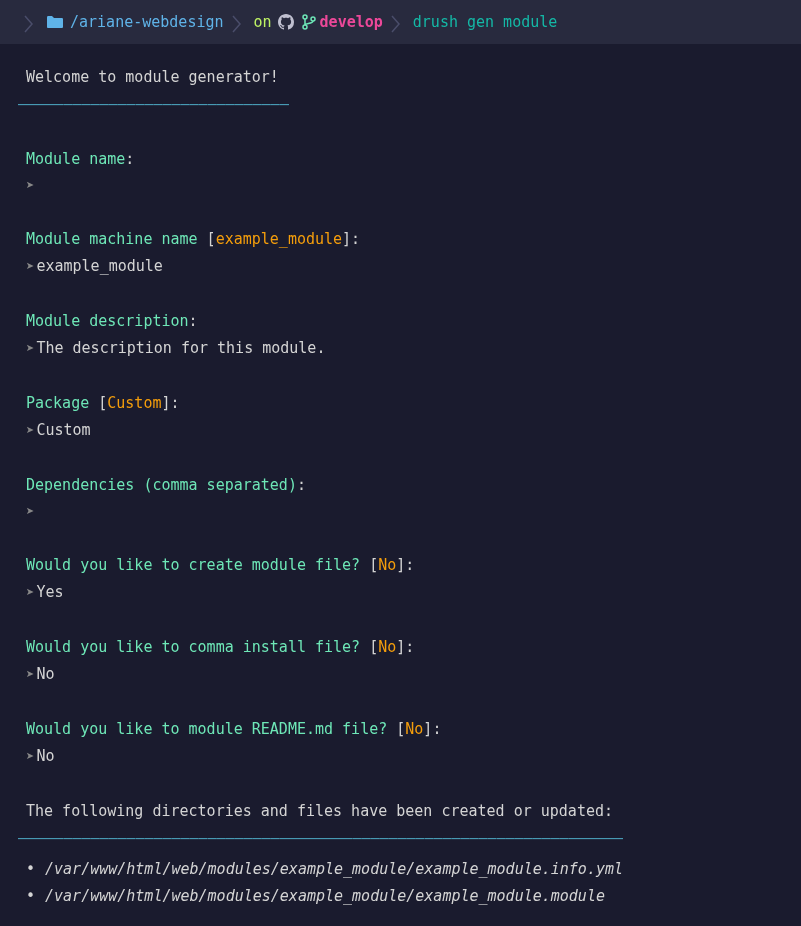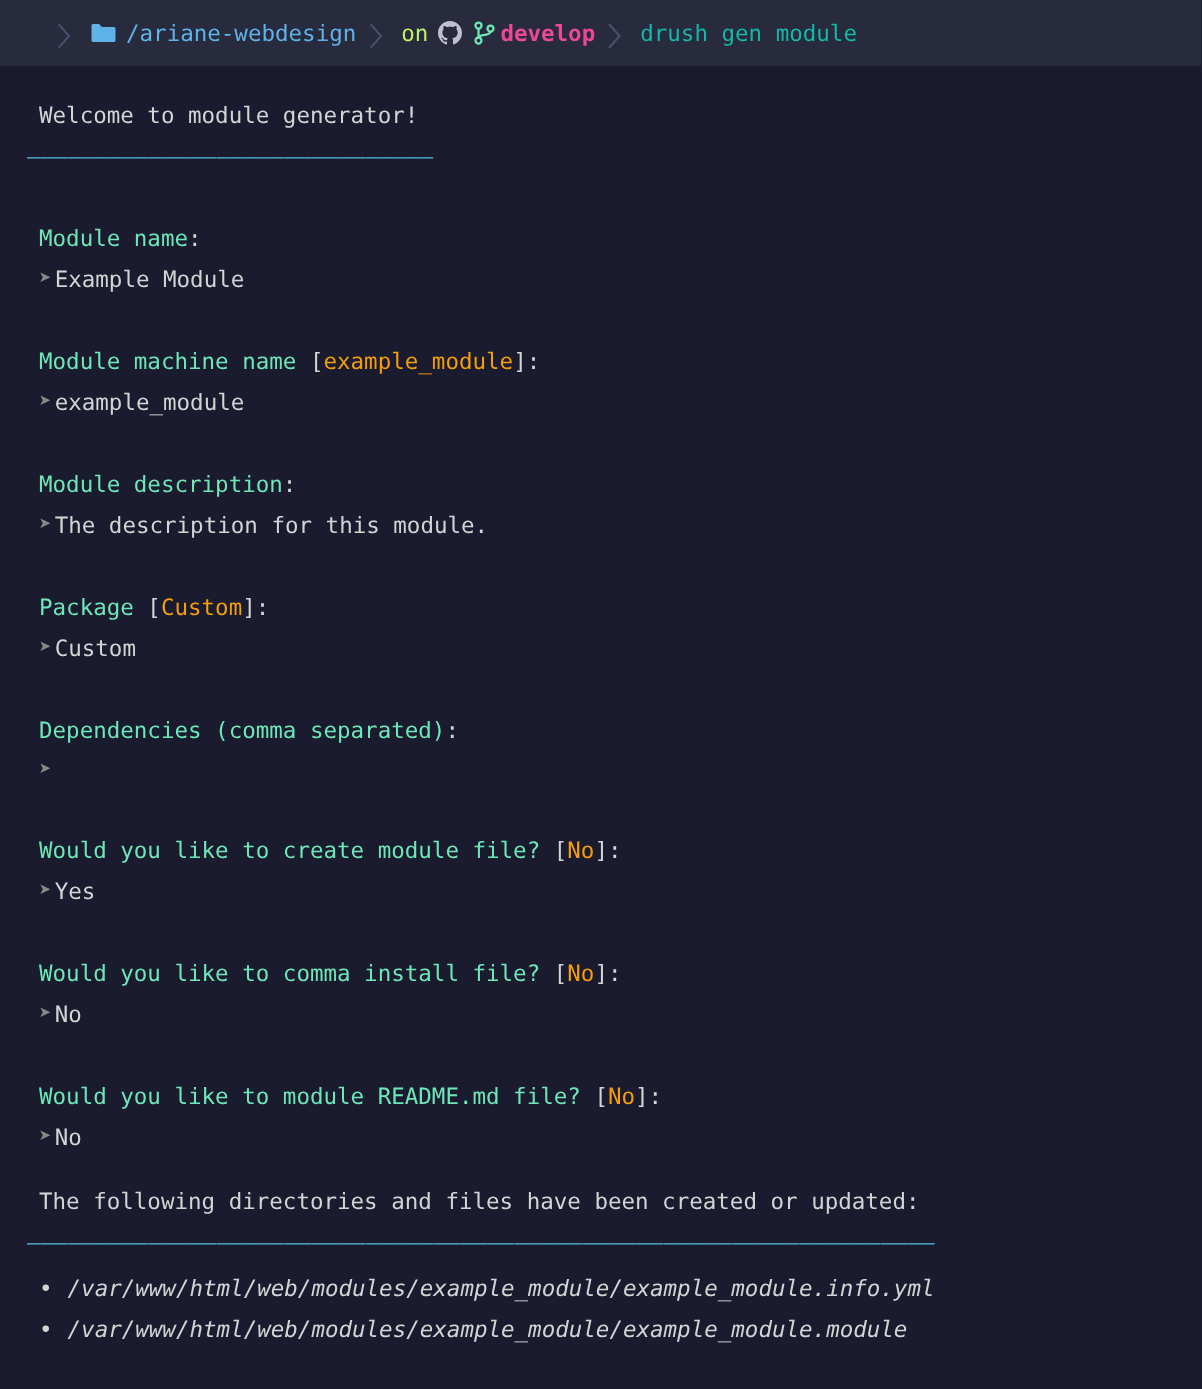--- a/index.html
+++ b/index.html
@@ -14,21 +14,21 @@
       font-size: 15px;
       line-height: 1.8;
       color: #d4d4d4;
       width: 801px;
       height: 926px;
       overflow: hidden;
     }
     
     .breadcrumb {
       background-color: #282a3e;
-      padding: 4px 16px;
+      padding: 4px 2px;
       display: flex;
       align-items: center;
       font-size: 15px;
     }
     
     .bc-segment {
       display: flex;
       align-items: center;
       padding: 2px 10px 2px 14px;
       position: relative;
@@ -127,21 +127,21 @@
       font-size: 14px;
     }
     
     .answer-text {
       color: #d4d4d4;
     }
     
     .footer-line {
       color: #d4d4d4;
       padding-left: 8px;
-      margin-top: 16px;
+      margin-top: 28px;
     }
     
     .footer-underline {
       color: #4a9fb8;
       padding-left: 0px;
       letter-spacing: 0;
     }
     
     .file-list {
       padding-left: 8px;
@@ -224,21 +224,20 @@
 
 <div class="terminal">
   <div class="header-line"> Welcome to module generator!</div>
   <div class="header-underline">––––––––––––––––––––––––––––––</div>
 
   <div id="prompts-container">
       <div class="prompt-block">
         <div><span class="prompt-label">Module name</span><span class="prompt-colon">:</span></div>
         <div class="answer-line">
           <span class="arrow">➤</span>
-          <span class="answer-text">Example Module</span>
         </div>
       </div>
       <div class="prompt-block">
         <div><span class="prompt-label">Module machine name</span><span class="bracket"> [</span><span class="default-val">example_module</span><span class="bracket">]:</span></div>
         <div class="answer-line">
           <span class="arrow">➤</span>
           <span class="answer-text">example_module</span>
         </div>
       </div>
       <div class="prompt-block">

